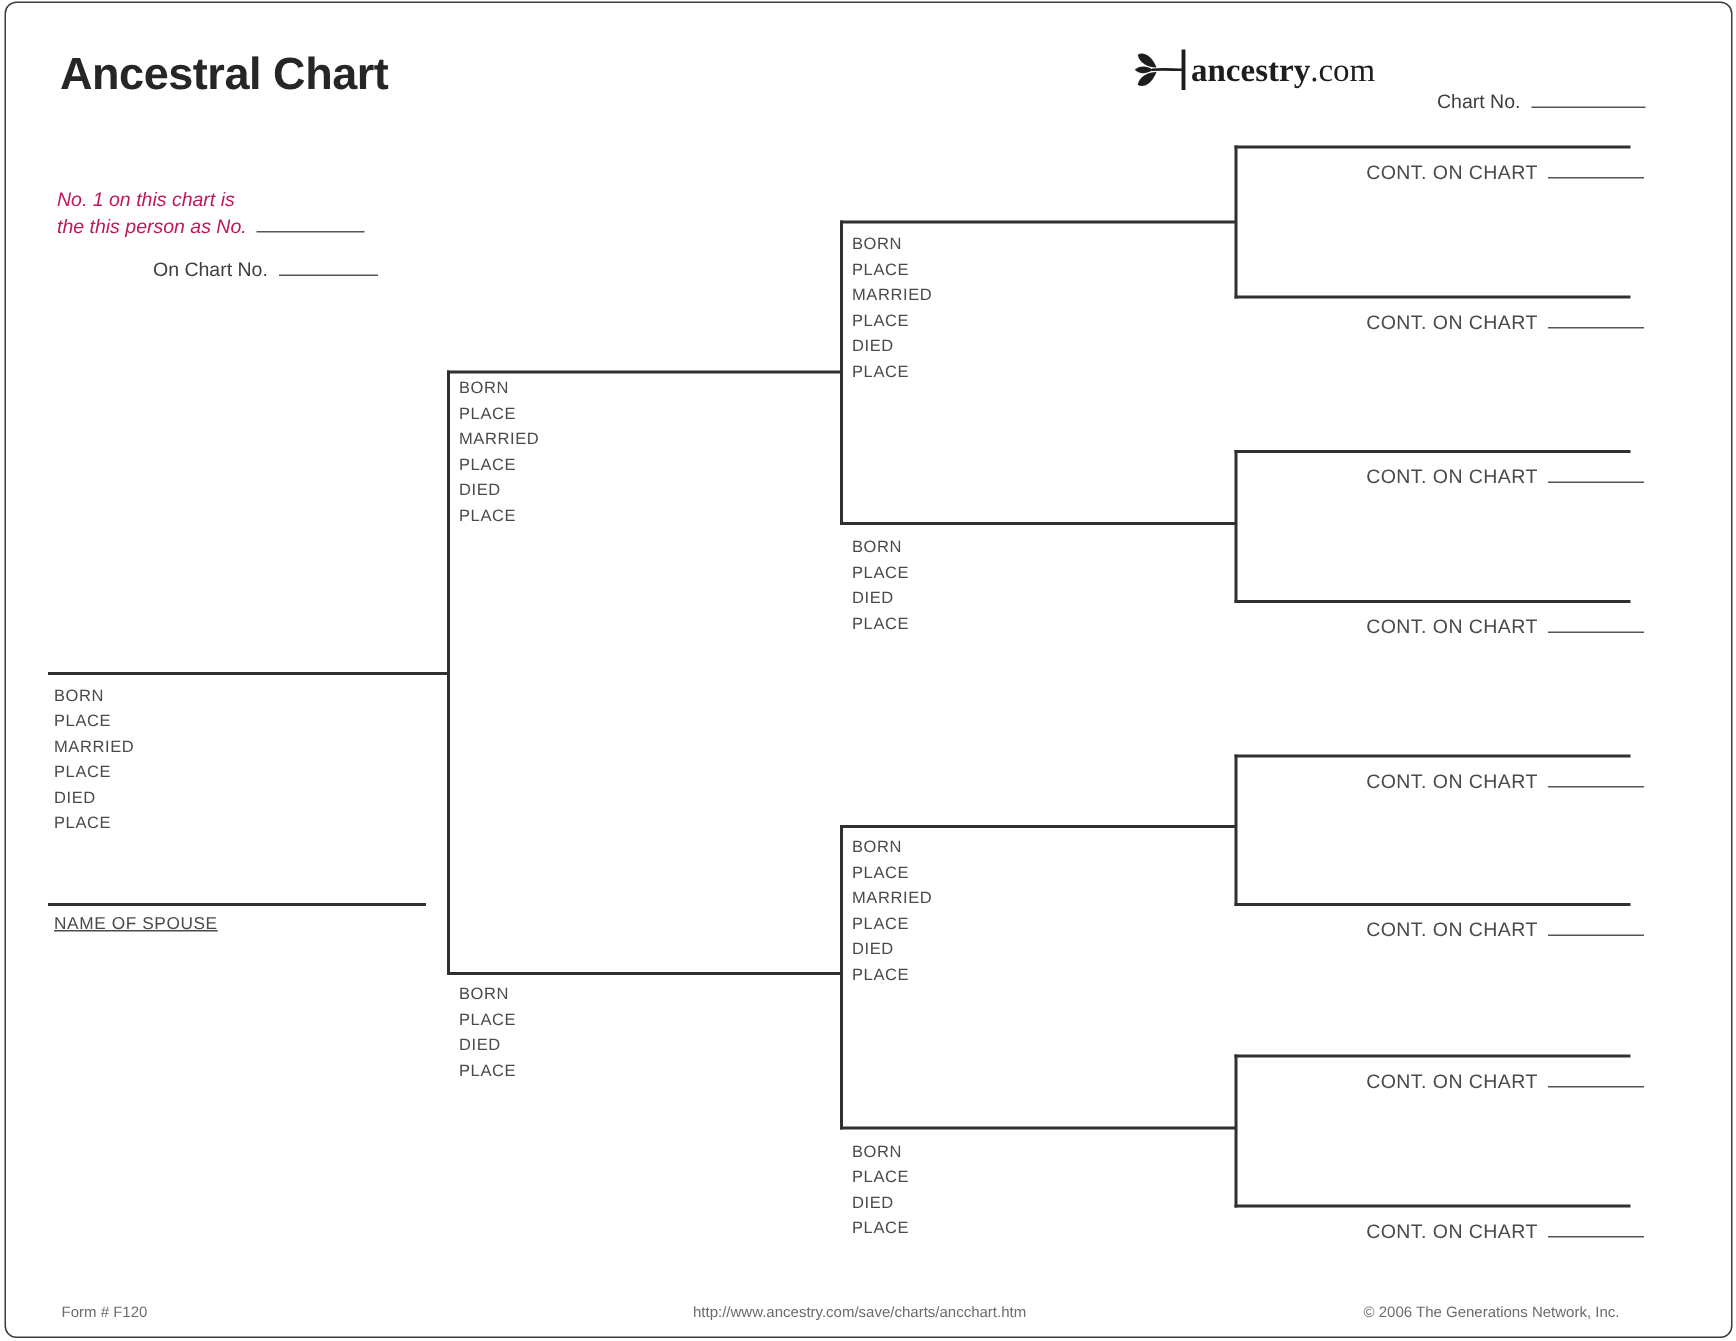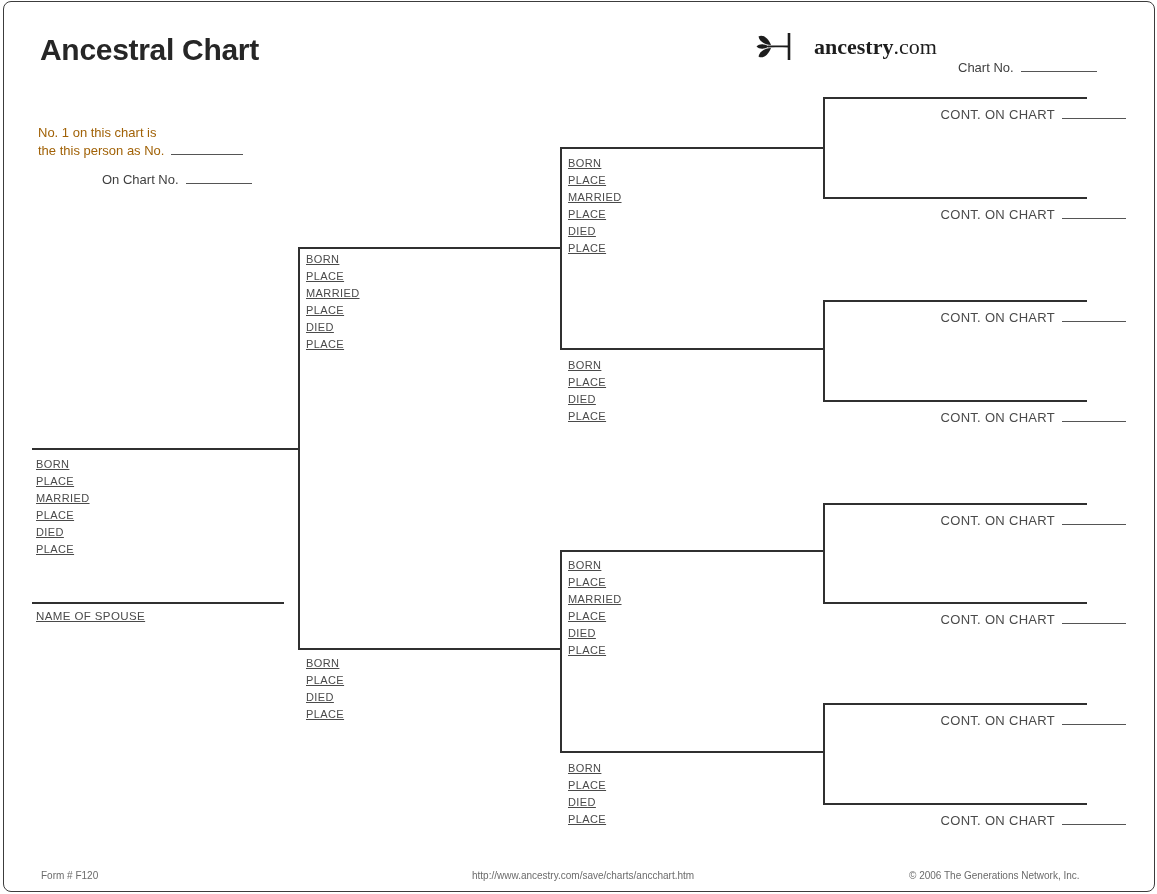--- a/index.html
+++ b/index.html
@@ -10,40 +10,40 @@
   }
   #sheet-border{
     position:absolute;left:3px;top:1px;right:2px;bottom:2px;
     border:1.6px solid #3c3c3c;border-radius:8px;pointer-events:none;
   }
   
   .hl{position:absolute;height:1.7px;background:#303030;}
   .vl{position:absolute;width:1.7px;background:#303030;}
   
   .labels{position:absolute;font-size:11px;line-height:17px;color:#4a4a4a;letter-spacing:.4px;}
-  .labels .lbl{white-space:nowrap;text-decoration:underline;}
+  .labels .lbl{white-space:nowrap;}
   
   .cont{
-    position:absolute;left:823px;width:303px;text-align:right;
+    position:absolute;left:852px;width:303px;text-align:center;
     font-size:13px;color:#4a4a4a;letter-spacing:.3px;white-space:nowrap;
   }
   .blank{
     display:inline-block;border-bottom:1.5px solid #555;height:2px;
     vertical-align:baseline;margin-left:7px;
   }
   
   .title{
     position:absolute;left:40px;top:33px;font-size:30px;font-weight:700;
     color:#262626;letter-spacing:-.3px;text-align:center;
   }
-  .brand{position:absolute;left:756px;top:30px;display:flex;align-items:center;color:#1d1d1d;gap:20px;}
+  .brand{position:absolute;left:756px;top:30px;display:flex;align-items:center;color:#1d1d1d;}
   .brand-text{font-family:"Liberation Serif","DejaVu Serif",serif;font-size:22px;margin-left:2px;}
   .brand-text b{font-weight:700;}
   .chartno{position:absolute;left:958px;top:46px;font-size:13px;color:#3f3f3f;white-space:nowrap;margin-top:14px;}
-  .note{position:absolute;left:38px;top:124px;font-size:13px;line-height:17.5px;color:#a16207;white-space:nowrap;}
+  .note{position:absolute;left:38px;top:124px;font-size:13px;line-height:17.5px;color:#be185d;white-space:nowrap;font-style:italic;}
   .note-onchart{position:absolute;left:102px;top:172px;font-size:13px;color:#3f3f3f;white-space:nowrap;}
   .spouse-label{position:absolute;left:36px;top:610px;font-size:11.5px;color:#4a4a4a;letter-spacing:.4px;text-decoration:underline;}
   
   .footer-item{position:absolute;top:838px;font-size:10px;color:#6b6b6b;white-space:nowrap;margin-top:32px;}
 </style>
 </head>
 <body>
 
 <div id="page">
   <div id="sheet-border"></div>
@@ -158,15 +158,15 @@
   <div class="cont" style="top:107px"><span>CONT. ON CHART</span><span class="blank" style="width:64px"></span></div>
   <div class="cont" style="top:207px"><span>CONT. ON CHART</span><span class="blank" style="width:64px"></span></div>
   <div class="cont" style="top:310px"><span>CONT. ON CHART</span><span class="blank" style="width:64px"></span></div>
   <div class="cont" style="top:410px"><span>CONT. ON CHART</span><span class="blank" style="width:64px"></span></div>
   <div class="cont" style="top:513px"><span>CONT. ON CHART</span><span class="blank" style="width:64px"></span></div>
   <div class="cont" style="top:612px"><span>CONT. ON CHART</span><span class="blank" style="width:64px"></span></div>
   <div class="cont" style="top:713px"><span>CONT. ON CHART</span><span class="blank" style="width:64px"></span></div>
   <div class="cont" style="top:813px"><span>CONT. ON CHART</span><span class="blank" style="width:64px"></span></div>
 
   <div class="footer-item" style="left:41px">Form # F120</div>
-  <div class="footer-item" style="left:472px">http://www.ancestry.com/save/charts/ancchart.htm</div>
+  <div class="footer-item" style="left:462px">http://www.ancestry.com/save/charts/ancchart.htm</div>
   <div class="footer-item" style="left:909px">© 2006 The Generations Network, Inc.</div>
 </div>
 
 </body></html>

